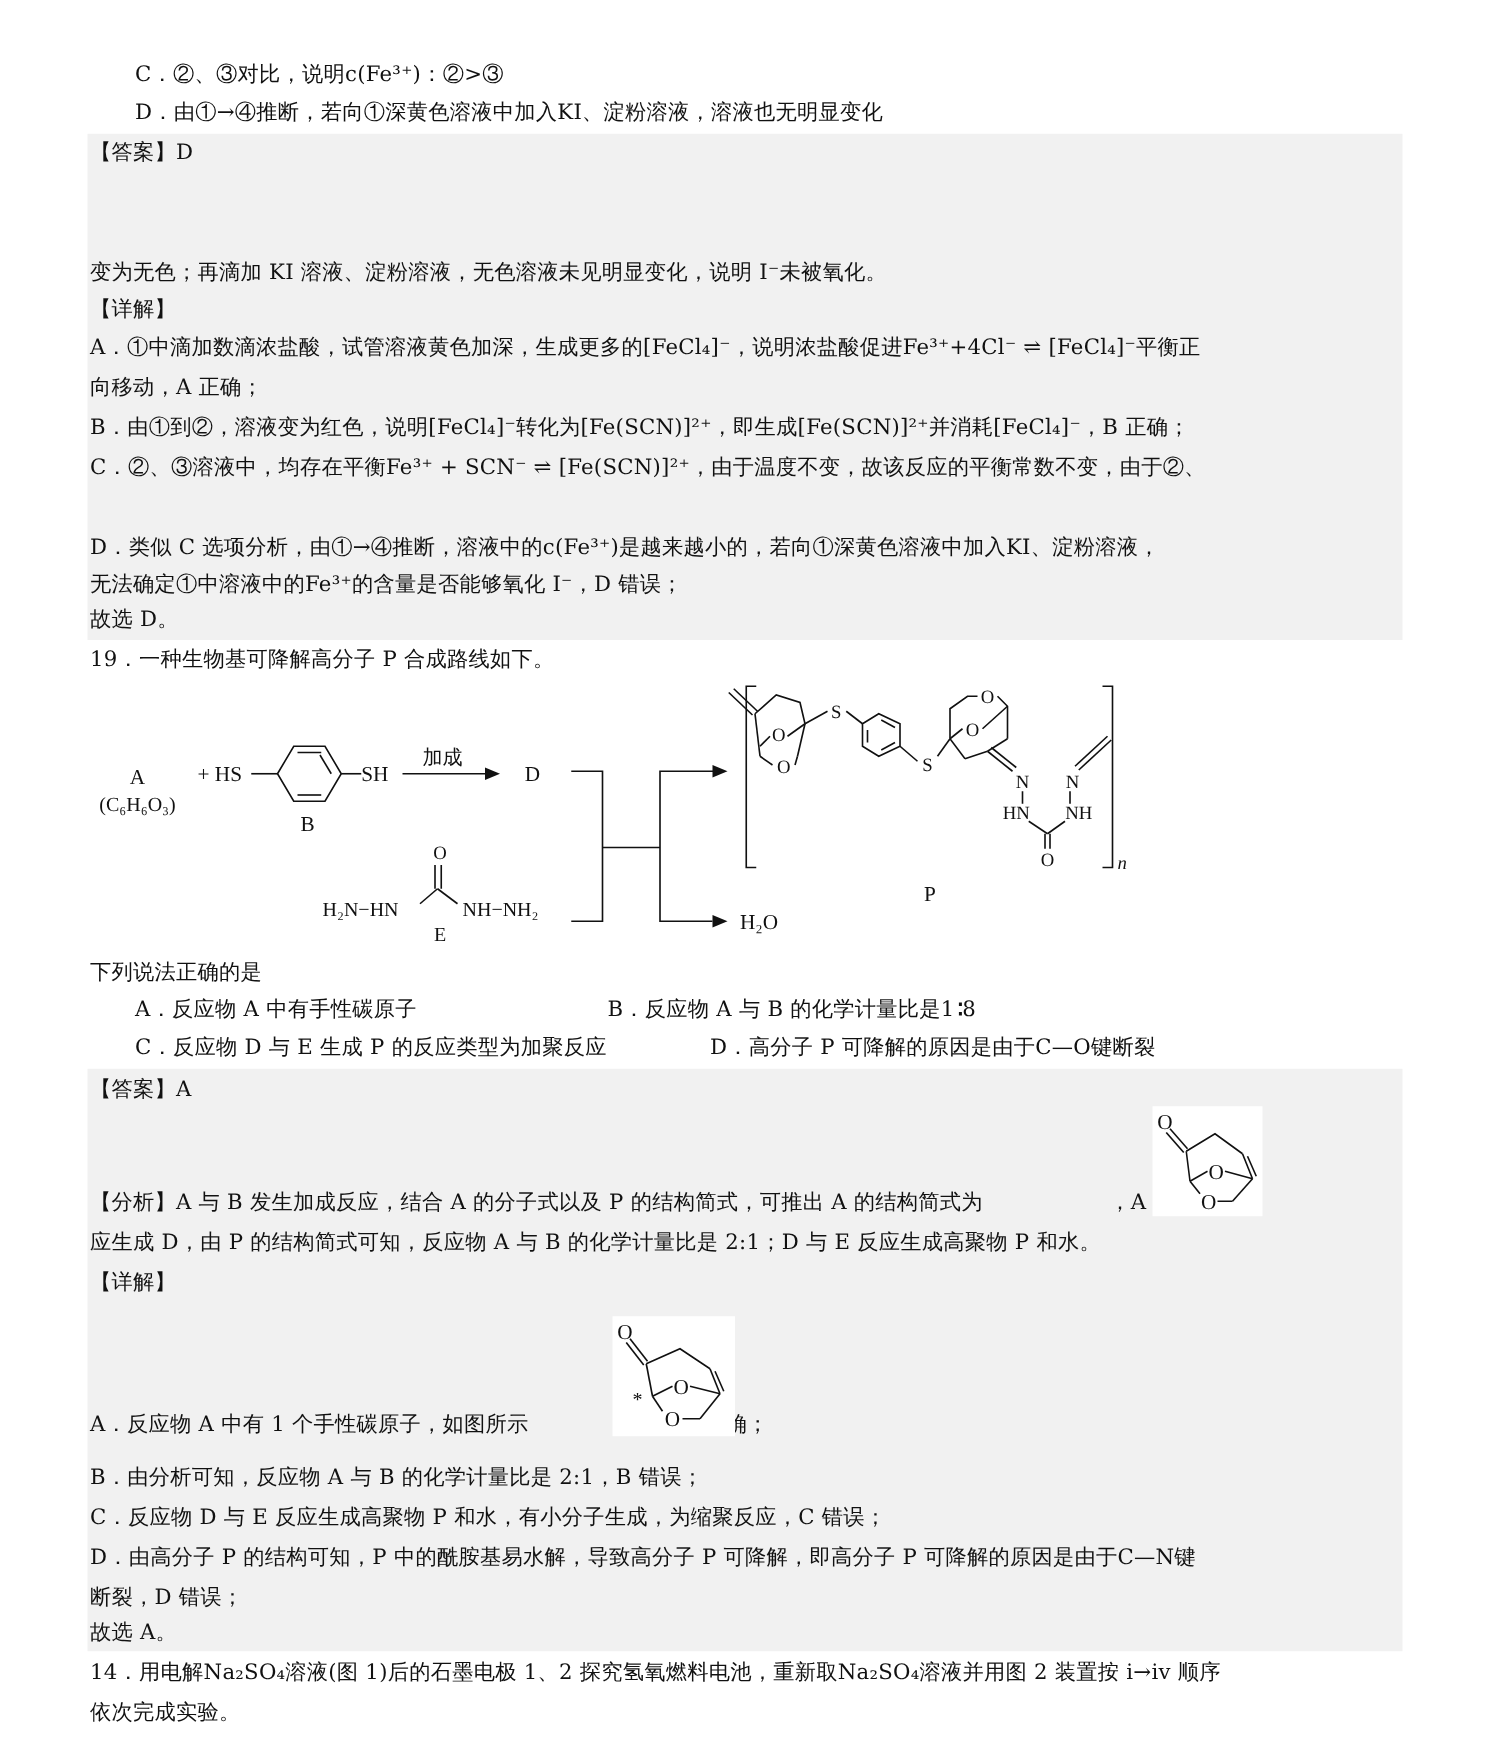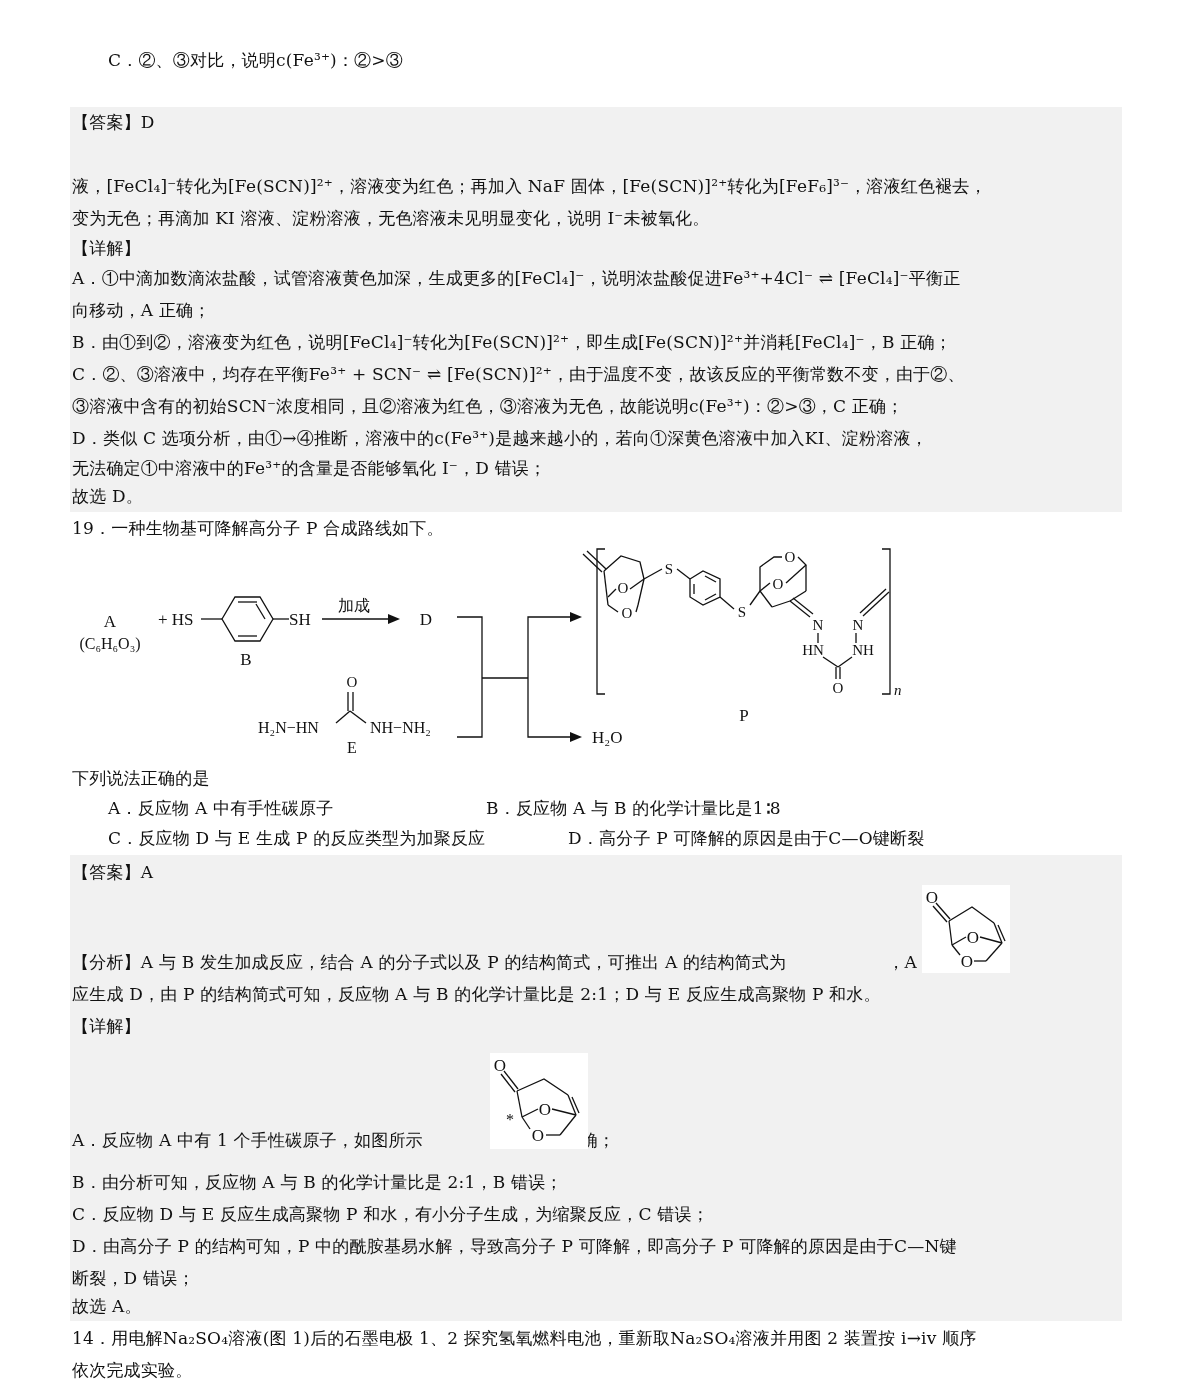--- a/index.html
+++ b/index.html
@@ -12,31 +12,30 @@
   .diagram { position: absolute; }
   .fig { position: absolute; background: #fff; }
   svg text { font-family: "Liberation Serif", "DejaVu Serif", serif; fill: #111; }
 </style>
 </head>
 <body>
 
 <div class="page">
 
   <div class="line indent" style="top:28px">C．②、③对比，说明c(Fe³⁺)：②&gt;③</div>
+  <div class="line indent" style="top:58px">D．由①→④推断，若向①深黄色溶液中加入KI、淀粉溶液，溶液也无明显变化</div>
 
   <div class="band" style="top:88px;height:405px"></div>
   <div class="line" style="top:90px">【答案】D</div>
-  <div class="line" style="top:154px">液，[FeCl₄]⁻转化为[Fe(SCN)]²⁺，溶液变为红色；再加入 NaF 固体，[Fe(SCN)]²⁺转化为[FeF₆]³⁻，溶液红色褪去，</div>
   <div class="line" style="top:186px">变为无色；再滴加 KI 溶液、淀粉溶液，无色溶液未见明显变化，说明 I⁻未被氧化。</div>
   <div class="line" style="top:216px">【详解】</div>
   <div class="line" style="top:246px">A．①中滴加数滴浓盐酸，试管溶液黄色加深，生成更多的[FeCl₄]⁻，说明浓盐酸促进Fe³⁺+4Cl⁻ ⇌ [FeCl₄]⁻平衡正</div>
   <div class="line" style="top:278px">向移动，A 正确；</div>
   <div class="line" style="top:310px">B．由①到②，溶液变为红色，说明[FeCl₄]⁻转化为[Fe(SCN)]²⁺，即生成[Fe(SCN)]²⁺并消耗[FeCl₄]⁻，B 正确；</div>
   <div class="line" style="top:342px">C．②、③溶液中，均存在平衡Fe³⁺ + SCN⁻ ⇌ [Fe(SCN)]²⁺，由于温度不变，故该反应的平衡常数不变，由于②、</div>
-  <div class="line" style="top:374px">③溶液中含有的初始SCN⁻浓度相同，且②溶液为红色，③溶液为无色，故能说明c(Fe³⁺)：②&gt;③，C 正确；</div>
   <div class="line" style="top:406px">D．类似 C 选项分析，由①→④推断，溶液中的c(Fe³⁺)是越来越小的，若向①深黄色溶液中加入KI、淀粉溶液，</div>
   <div class="line" style="top:436px">无法确定①中溶液中的Fe³⁺的含量是否能够氧化 I⁻，D 错误；</div>
   <div class="line" style="top:464px">故选 D。</div>
 
   <div class="line" style="top:496px">19．一种生物基可降解高分子 P 合成路线如下。</div>
 
   <svg class="diagram" style="left:60px;top:520px" width="860" height="225" viewBox="0 0 860 225">
 
     <text x="50" y="88" font-size="17" text-anchor="middle">A</text>
     <text x="50" y="110" font-size="16" text-anchor="middle">(C₆H₆O₃)</text>

